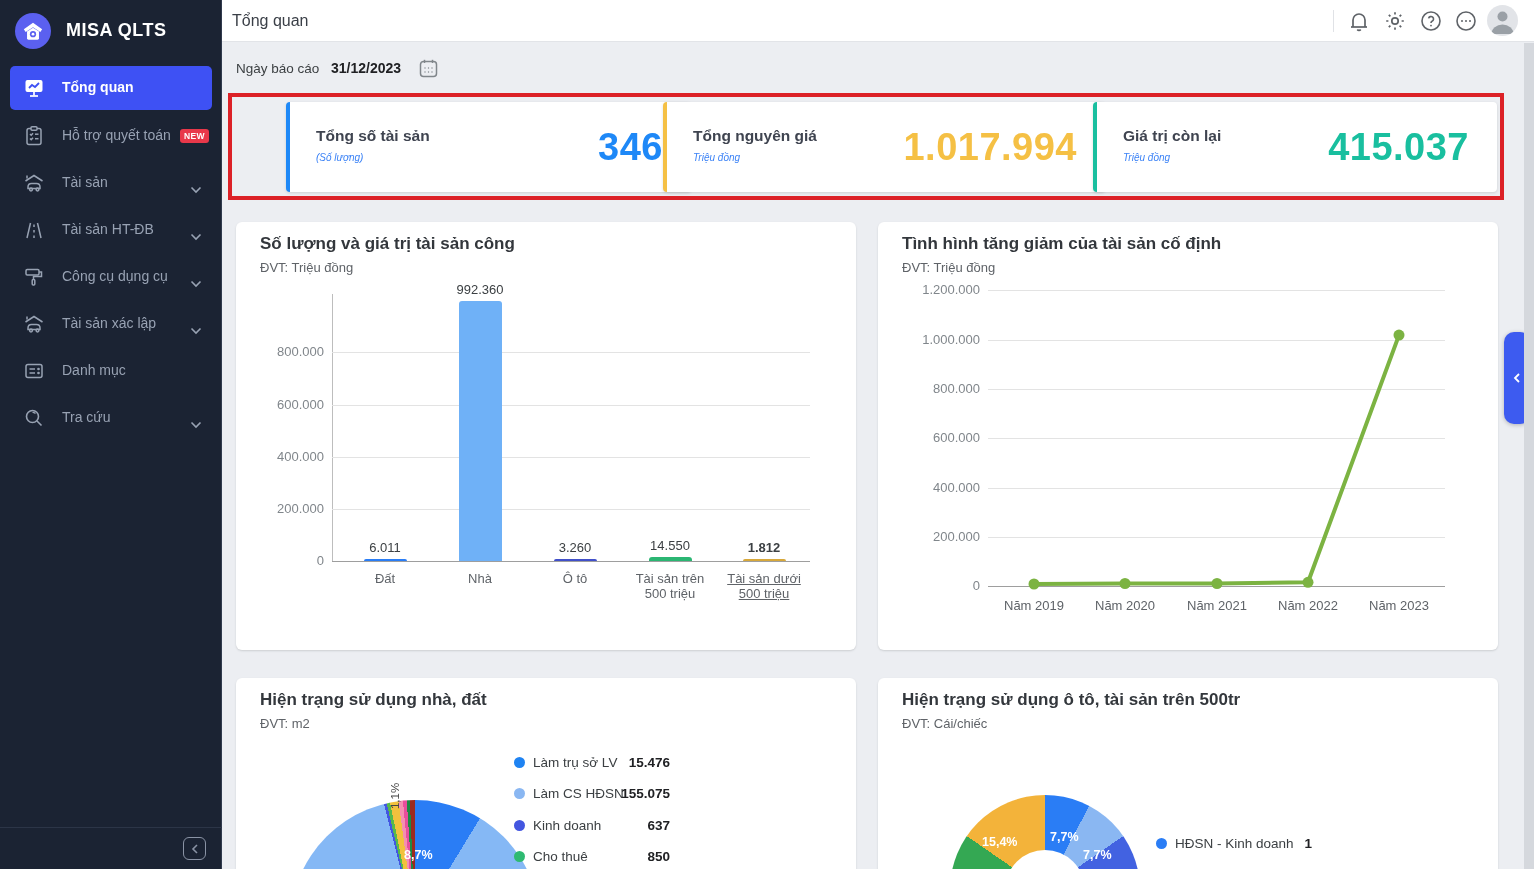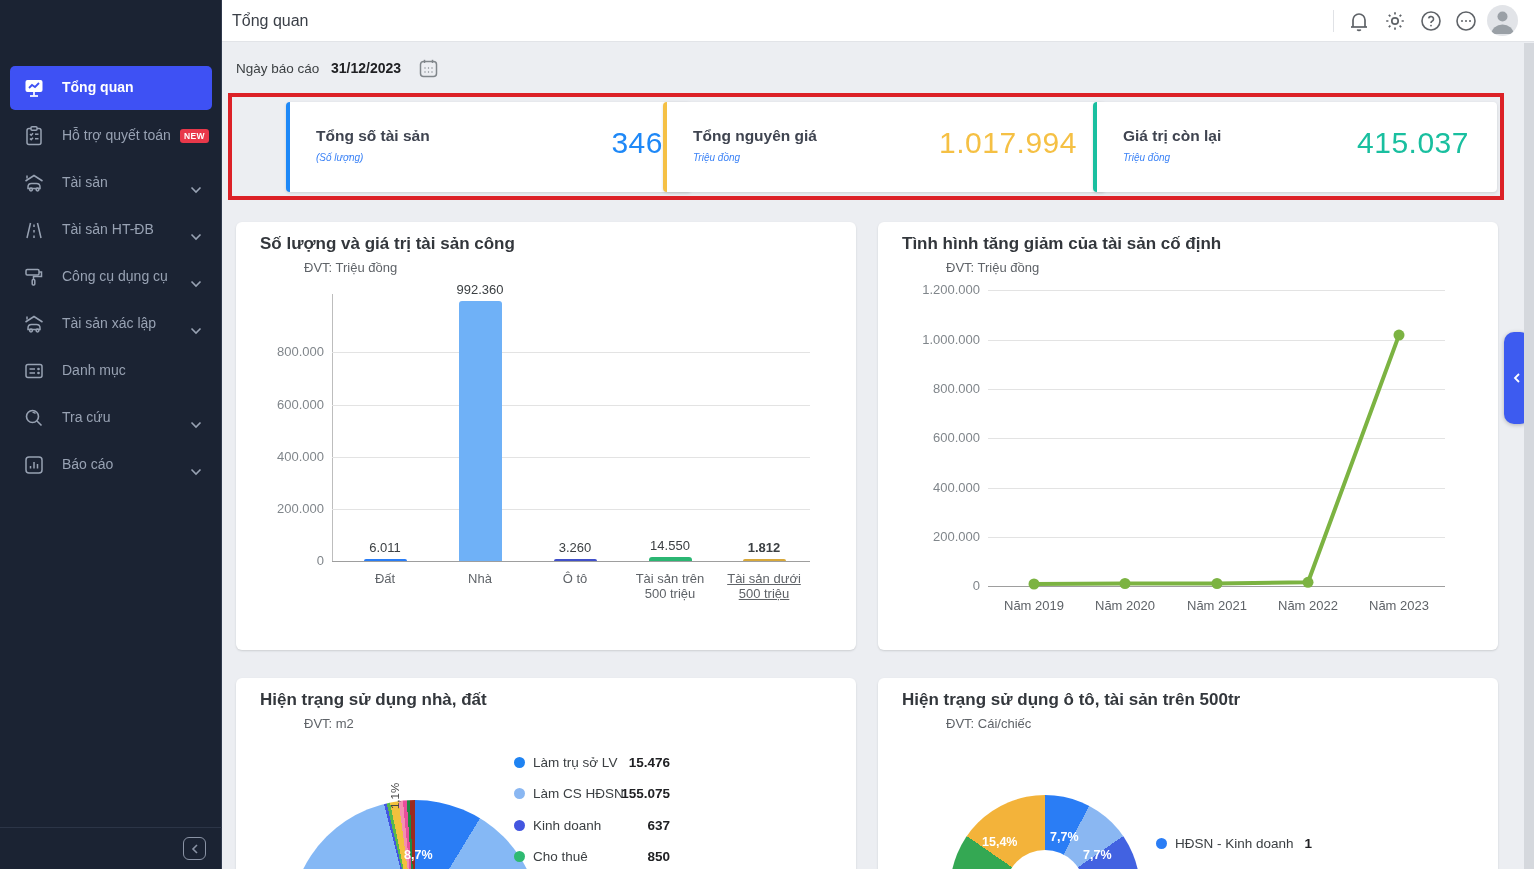--- a/index.html
+++ b/index.html
@@ -33,26 +33,26 @@
   
   #date-label { position:absolute; left:236px; top:61px; font-size:13.5px; color:#3C4043; }
   #date-value { position:absolute; left:331px; top:60px; font-size:14px; font-weight:bold; color:#202124; cursor:text; }
   #cal-icon { position:absolute; left:418px; top:58px; width:21px; height:21px; cursor:pointer; }
 
   
   #kpi-annotation { position:absolute; left:228px; top:93px; width:1276px; height:107px; border:4px solid #DC2127; z-index:15; pointer-events:none; }
   .kpi-card { position:absolute; top:102px; height:90px; background:#fff; border-radius:4px; border-left:4px solid #ccc; box-shadow:0 1px 3px rgba(60,64,67,.18); }
   .kpi-title { position:absolute; left:26px; top:25px; font-size:15.5px; font-weight:bold; color:#3F4450; }
   .kpi-unit { position:absolute; left:26px; top:50px; font-size:10px; font-style:italic; color:#3b82f6; }
-  .kpi-value { position:absolute; right:28px; top:24px; font-size:30px; font-weight:normal; letter-spacing:.5px; }
+  .kpi-value { position:absolute; right:28px; top:24px; font-size:38px; font-weight:bold; letter-spacing:.5px; }
 
   
   .card { position:absolute; background:#fff; border-radius:6px; box-shadow:0 1px 2px rgba(60,64,67,.18); }
   .c-title { position:absolute; left:24px; top:12px; font-size:17px; font-weight:bold; color:#33373C; }
-  .c-unit { position:absolute; left:24px; top:38px; font-size:13px; color:#5F6368;margin-left:44px; }
+  .c-unit { position:absolute; left:24px; top:38px; font-size:13px; color:#5F6368; }
   .gl { position:absolute; height:1px; background:#E3E3E3; }
   .axis { background:#9E9E9E; }
   .vaxis { position:absolute; width:1px; background:#BDBDBD; }
   .ytick { position:absolute; font-size:13px; color:#80868B; text-align:right; }
   .xtick { position:absolute; font-size:13px; color:#5F6368; text-align:center; white-space:pre-line; line-height:15px; }
   .bar { position:absolute; border-radius:3px 3px 0 0; }
   .bar-val { position:absolute; font-size:13px; color:#3C4043; text-align:center; }
   #line-svg { position:absolute; left:0; top:0; }
   .legend-dot { position:absolute; left:278px; width:11px; height:11px; border-radius:50%; }
   .legend-label { position:absolute; left:297px; font-size:13.5px; color:#3C4043; white-space:nowrap; }
@@ -63,20 +63,31 @@
   
   #panel-tab { position:absolute; left:1504px; top:332px; width:26px; height:92px; background:#3D5BF0; border-radius:10px; z-index:25; cursor:pointer; display:flex; align-items:center; justify-content:center; box-shadow:0 1px 4px rgba(0,0,0,.25); }
   #scroll-strip { position:absolute; left:1524px; top:43px; width:10px; height:826px; background:#D5D8DD; z-index:26; }
 </style>
 </head>
 <body>
 
 <div id="app">
 
   <aside id="sidebar">
+    <div class="brand-row">
+      <span class="logo">
+        <svg width="22" height="22" viewBox="0 0 24 24">
+            <path d="M12 3 L22 10 L20 13 L12 8 L4 13 L2 10 Z" fill="#fff"></path>
+            <path d="M5.5 12.5 L12 8.5 L18.5 12.5 V20 a1.5 1.5 0 0 1 -1.5 1.5 H7 a1.5 1.5 0 0 1 -1.5 -1.5 Z" fill="#fff"></path>
+            <circle cx="12" cy="15.5" r="3.4" fill="#5B60F0"></circle>
+            <circle cx="12" cy="15.5" r="1.5" fill="#fff"></circle>
+          </svg>
+      </span>
+      <span class="brand-text">MISA QLTS</span>
+    </div>
 
     <div class="side-item active" style="top:66px">
       <span class="s-icon">
         <svg width="22" height="22" viewBox="0 0 22 22" fill="none" stroke="#fff" stroke-width="1.7">
             <rect x="2.5" y="3" width="17" height="12" rx="2" fill="#fff" stroke="none"></rect>
             <polyline points="6,11 9,8 12,10 16,6" stroke="#3E51F4" stroke-width="1.8" fill="none"></polyline>
             <line x1="11" y1="15" x2="11" y2="18.5"></line>
             <line x1="7" y1="19" x2="15" y2="19"></line>
           </svg>
       </span>
@@ -180,34 +191,20 @@
             <line x1="14" y1="14" x2="18.5" y2="18.5"></line>
             <path d="M12.5 6.5 a4.2 4.2 0 0 0 -3 -1.2" stroke-width="1.2"></path>
           </svg>
       </span>
       <span class="s-label">Tra cứu</span>
       <span class="s-chev"><svg width="12" height="8" viewBox="0 0 12 8" fill="none" stroke="#98A2B3" stroke-width="1.6">
             <polyline points="1.5,1.5 6,6 10.5,1.5"></polyline>
           </svg></span>
     </div>
 
-    <div class="side-item" style="top:443px">
-      <span class="s-icon">
-        <svg width="22" height="22" viewBox="0 0 22 22" fill="none" stroke="#98A2B3" stroke-width="1.5">
-            <rect x="3" y="3" width="16" height="16" rx="3"></rect>
-            <line x1="7.5" y1="14.5" x2="7.5" y2="12"></line>
-            <line x1="11" y1="14.5" x2="11" y2="8"></line>
-            <line x1="14.5" y1="14.5" x2="14.5" y2="10"></line>
-          </svg>
-      </span>
-      <span class="s-label">Báo cáo</span>
-      <span class="s-chev"><svg width="12" height="8" viewBox="0 0 12 8" fill="none" stroke="#98A2B3" stroke-width="1.6">
-            <polyline points="1.5,1.5 6,6 10.5,1.5"></polyline>
-          </svg></span>
-    </div>
 
     <div id="side-footer-line"></div>
     <div id="collapse-btn">
       <svg width="8" height="10" viewBox="0 0 8 10" fill="none" stroke="#8A93A5" stroke-width="1.6">
           <polyline points="6,1 2,5 6,9"></polyline>
         </svg>
     </div>
   </aside>
 
   <header id="topbar"></header>

